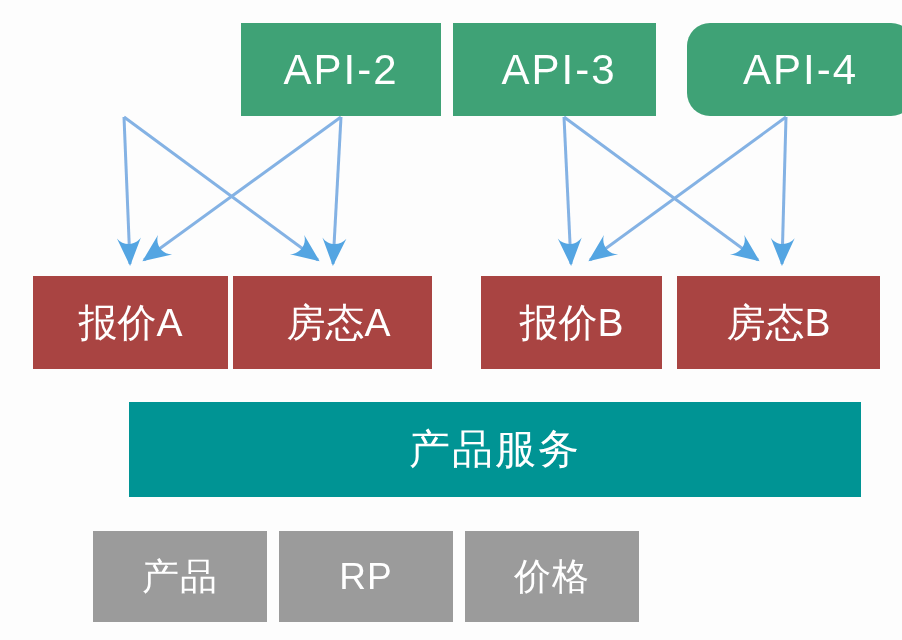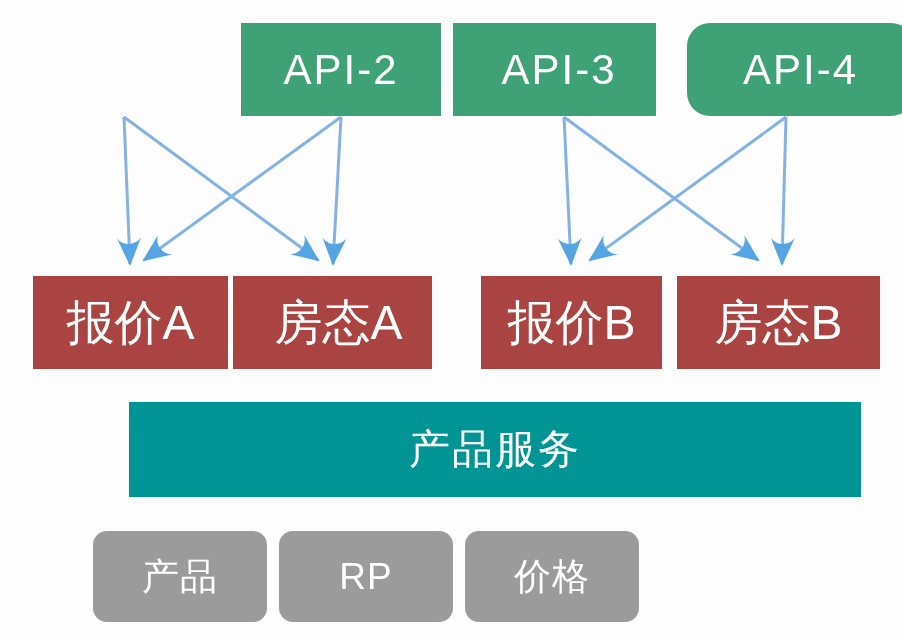--- a/index.html
+++ b/index.html
@@ -44,40 +44,39 @@
     top: 23px;
     height: 93px;
     background: var(--api-green, #3fa276);
     font-size: 42px;
     letter-spacing: 2px;
   }
   .channel-box {
     top: 276px;
     height: 93px;
     background: var(--channel-red, #a94442);
-    font-size: 48px;
+    font-size: 39px;
   }
   .service-box {
     top: 402px;
     left: 93px;
     width: 732px;
     height: 95px;
     background: var(--service-teal, #009494);
     font-size: 41px;
     letter-spacing: 2px;
     margin-left: 36px;
   }
   .module-box {
     top: 531px;
     height: 91px;
     width: 174px;
     background: var(--module-gray, #9b9b9b);
     font-size: 37px;
     letter-spacing: 1px;
-    border-radius: 14px;
   }
 </style>
 </head>
 <body style="background: rgb(253, 253, 253);">
 
 <div id="canvas">
 
   <svg class="arrow-layer" width="902" height="640" viewBox="0 0 902 640">
     <defs>
       <marker id="ah" markerUnits="userSpaceOnUse" markerWidth="32" markerHeight="28" refX="27" refY="13" orient="auto">

